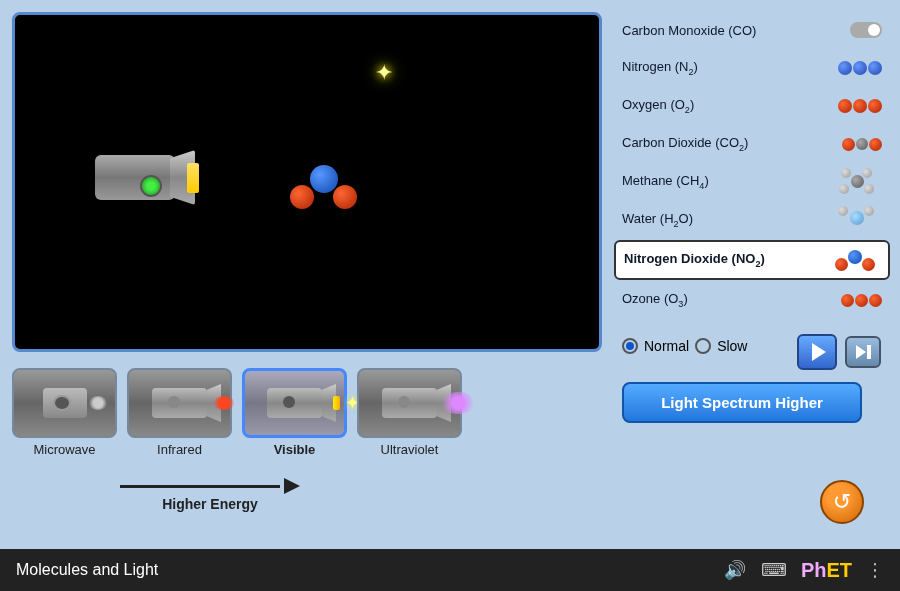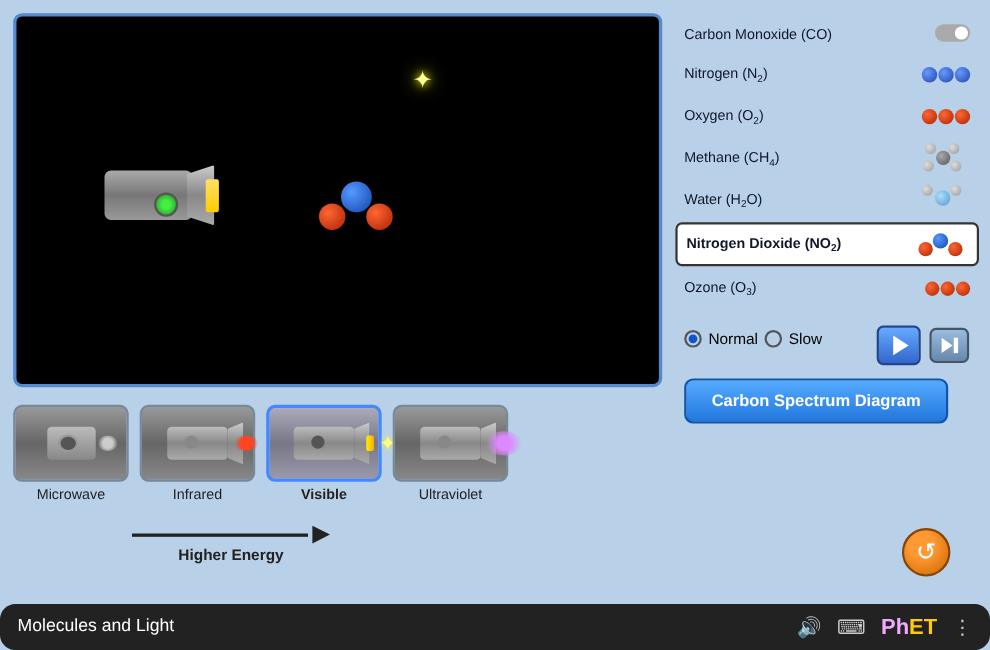--- a/index.html
+++ b/index.html
@@ -347,21 +347,20 @@
     .bottom-bar {
       position: absolute;
       bottom: 0;
       left: 0;
       width: 900px;
       height: 42px;
       background: #222;
       display: flex;
       align-items: center;
       padding: 0 16px;
-      border-radius: 14px;
     }
     .bottom-title {
       color: #fff;
       font-size: 16px;
       flex: 1;
     }
     .bottom-icons {
       display: flex;
       align-items: center;
       gap: 14px;
@@ -571,20 +570,30 @@
       <span class="molecule-item-label">Oxygen (O<sub>2</sub>)</span>
       <div class="molecule-icon">
         <div class="o2-molecule">
           <div class="a1"></div>
           <div class="a2"></div>
           <div class="a2"></div>
         </div>
       </div>
     </div>
 
+    <div class="molecule-item">
+      <span class="molecule-item-label">Carbon Dioxide (CO<sub>2</sub>)</span>
+      <div class="molecule-icon">
+        <div class="co2-molecule">
+          <div class="ao"></div>
+          <div class="ac"></div>
+          <div class="ao"></div>
+        </div>
+      </div>
+    </div>
 
     <div class="molecule-item">
       <span class="molecule-item-label">Methane (CH<sub>4</sub>)</span>
       <div class="molecule-icon">
         <div style="position:relative;width:48px;height:28px;">
           <div style="position:absolute;top:7px;left:17px;width:13px;height:13px;border-radius:50%;background:radial-gradient(circle at 35% 35%,#aaa,#555);"></div>
           <div style="position:absolute;top:0px;left:7px;width:10px;height:10px;border-radius:50%;background:radial-gradient(circle at 35% 35%,#ddd,#999);"></div>
           <div style="position:absolute;top:0px;left:28px;width:10px;height:10px;border-radius:50%;background:radial-gradient(circle at 35% 35%,#ddd,#999);"></div>
           <div style="position:absolute;top:16px;left:5px;width:10px;height:10px;border-radius:50%;background:radial-gradient(circle at 35% 35%,#ddd,#999);"></div>
           <div style="position:absolute;top:16px;left:30px;width:10px;height:10px;border-radius:50%;background:radial-gradient(circle at 35% 35%,#ddd,#999);"></div>
@@ -641,21 +650,21 @@
       <div class="play-btn">
         <div class="triangle"></div>
       </div>
       <div class="step-btn">
         <div class="tri-small"></div>
         <div class="step-bar"></div>
       </div>
     </div>
   </div>
 
-  <div class="spectrum-btn">Carbon Spectrum Diagram</div>
+  <div class="spectrum-btn">Light Spectrum Higher</div>
 </div>
 
 <div class="light-selector">
 
   <div class="light-type">
     <div class="light-type-box">
       <div style="position:relative;display:flex;align-items:center;">
         <div class="micro-body">
           <div class="micro-lens"></div>
           <div class="micro-glow"></div>

